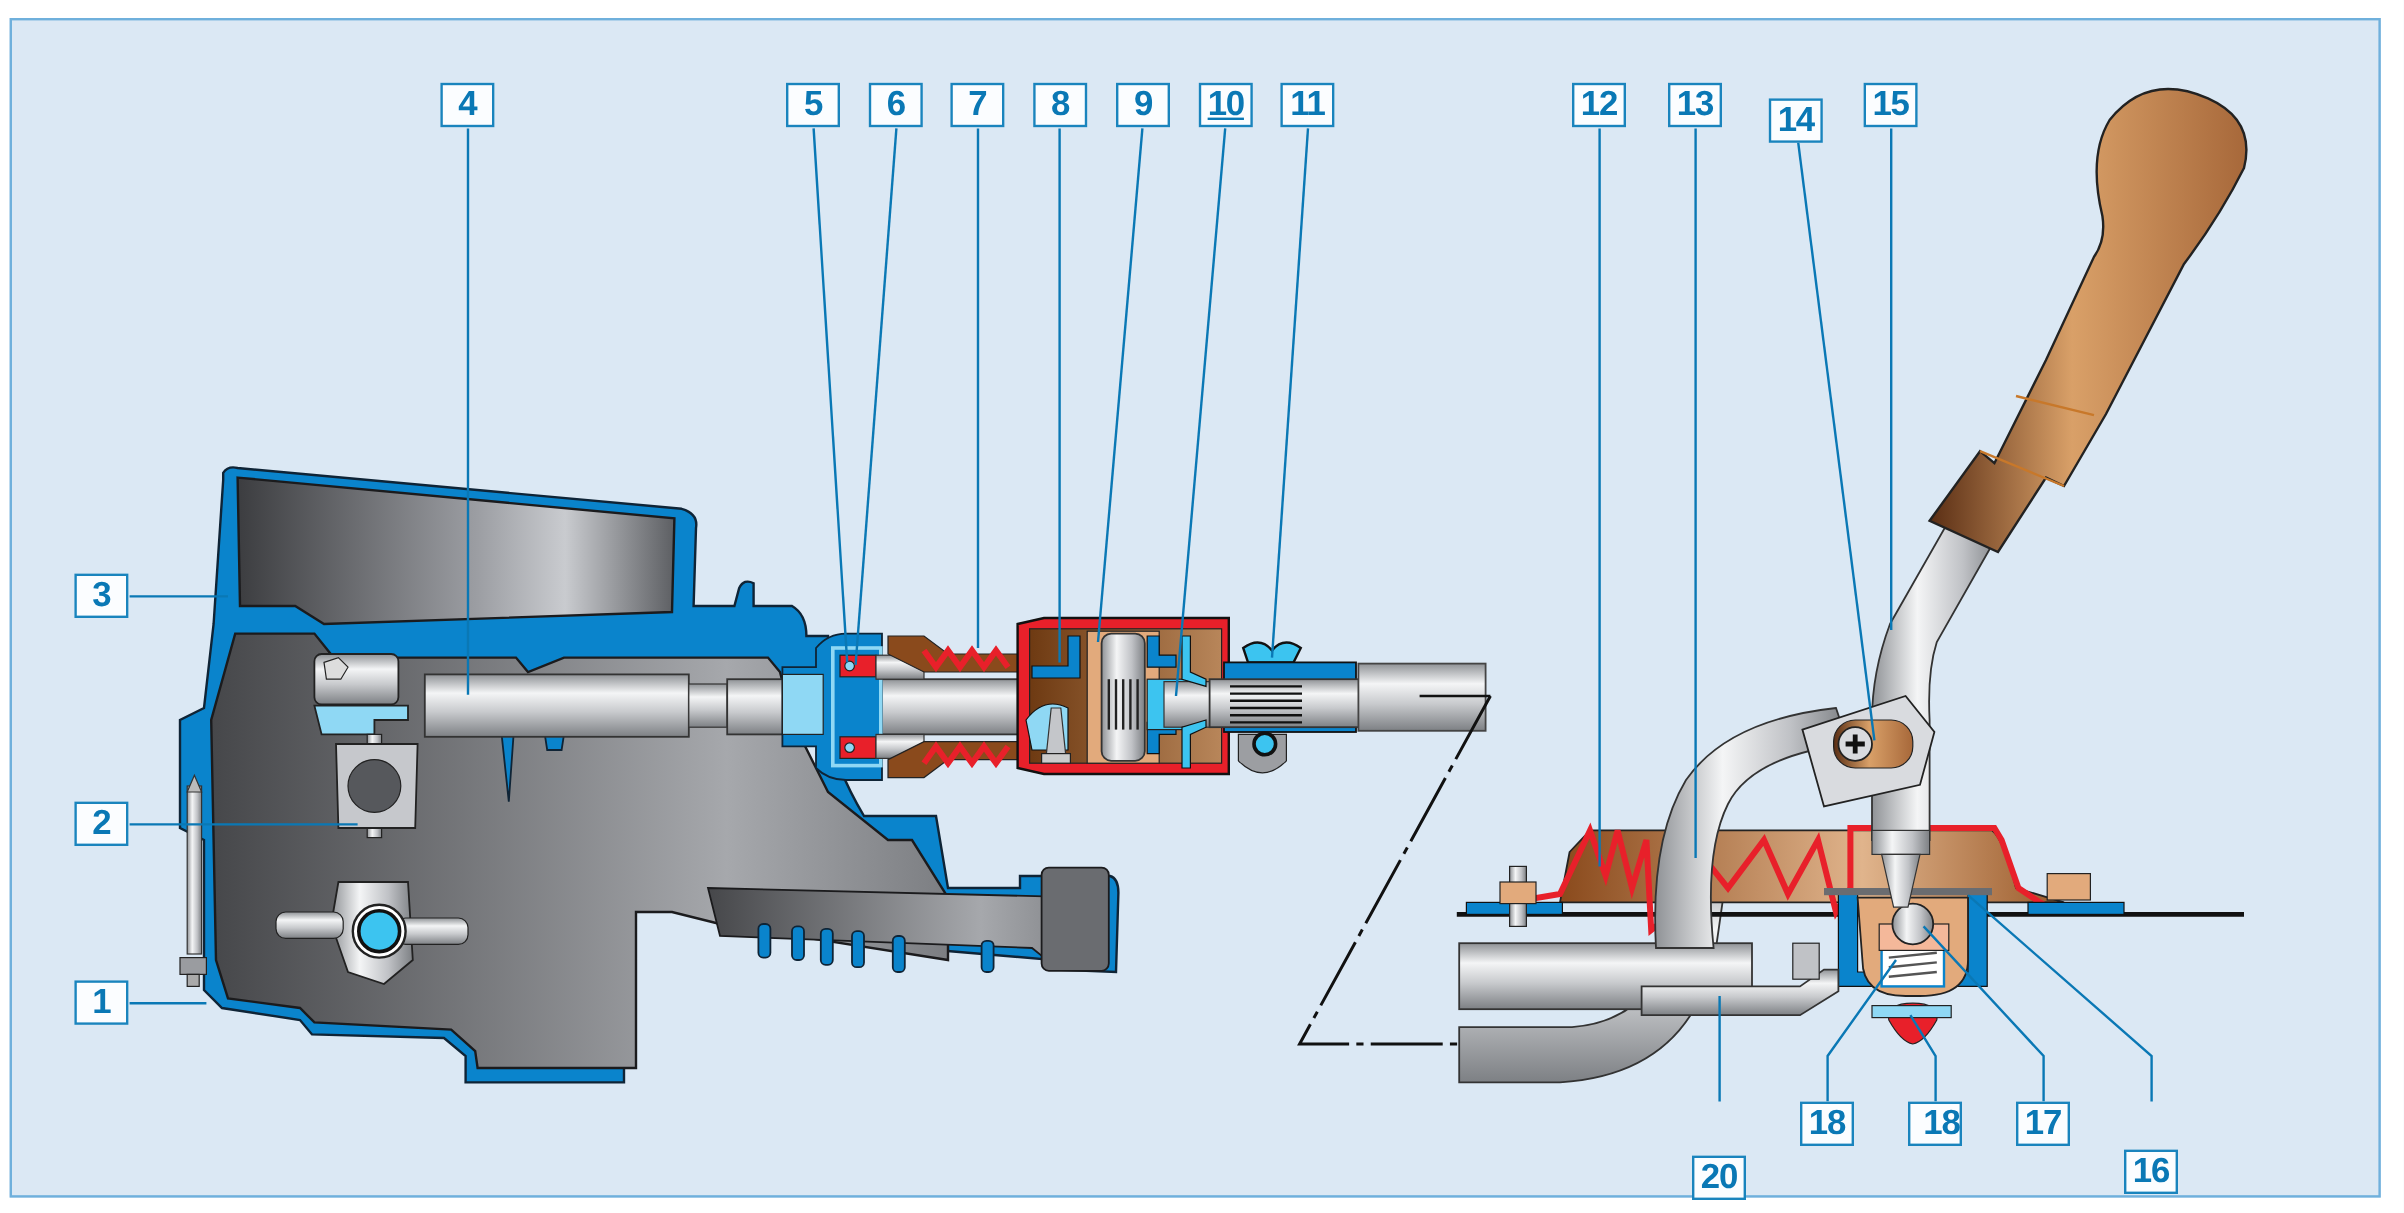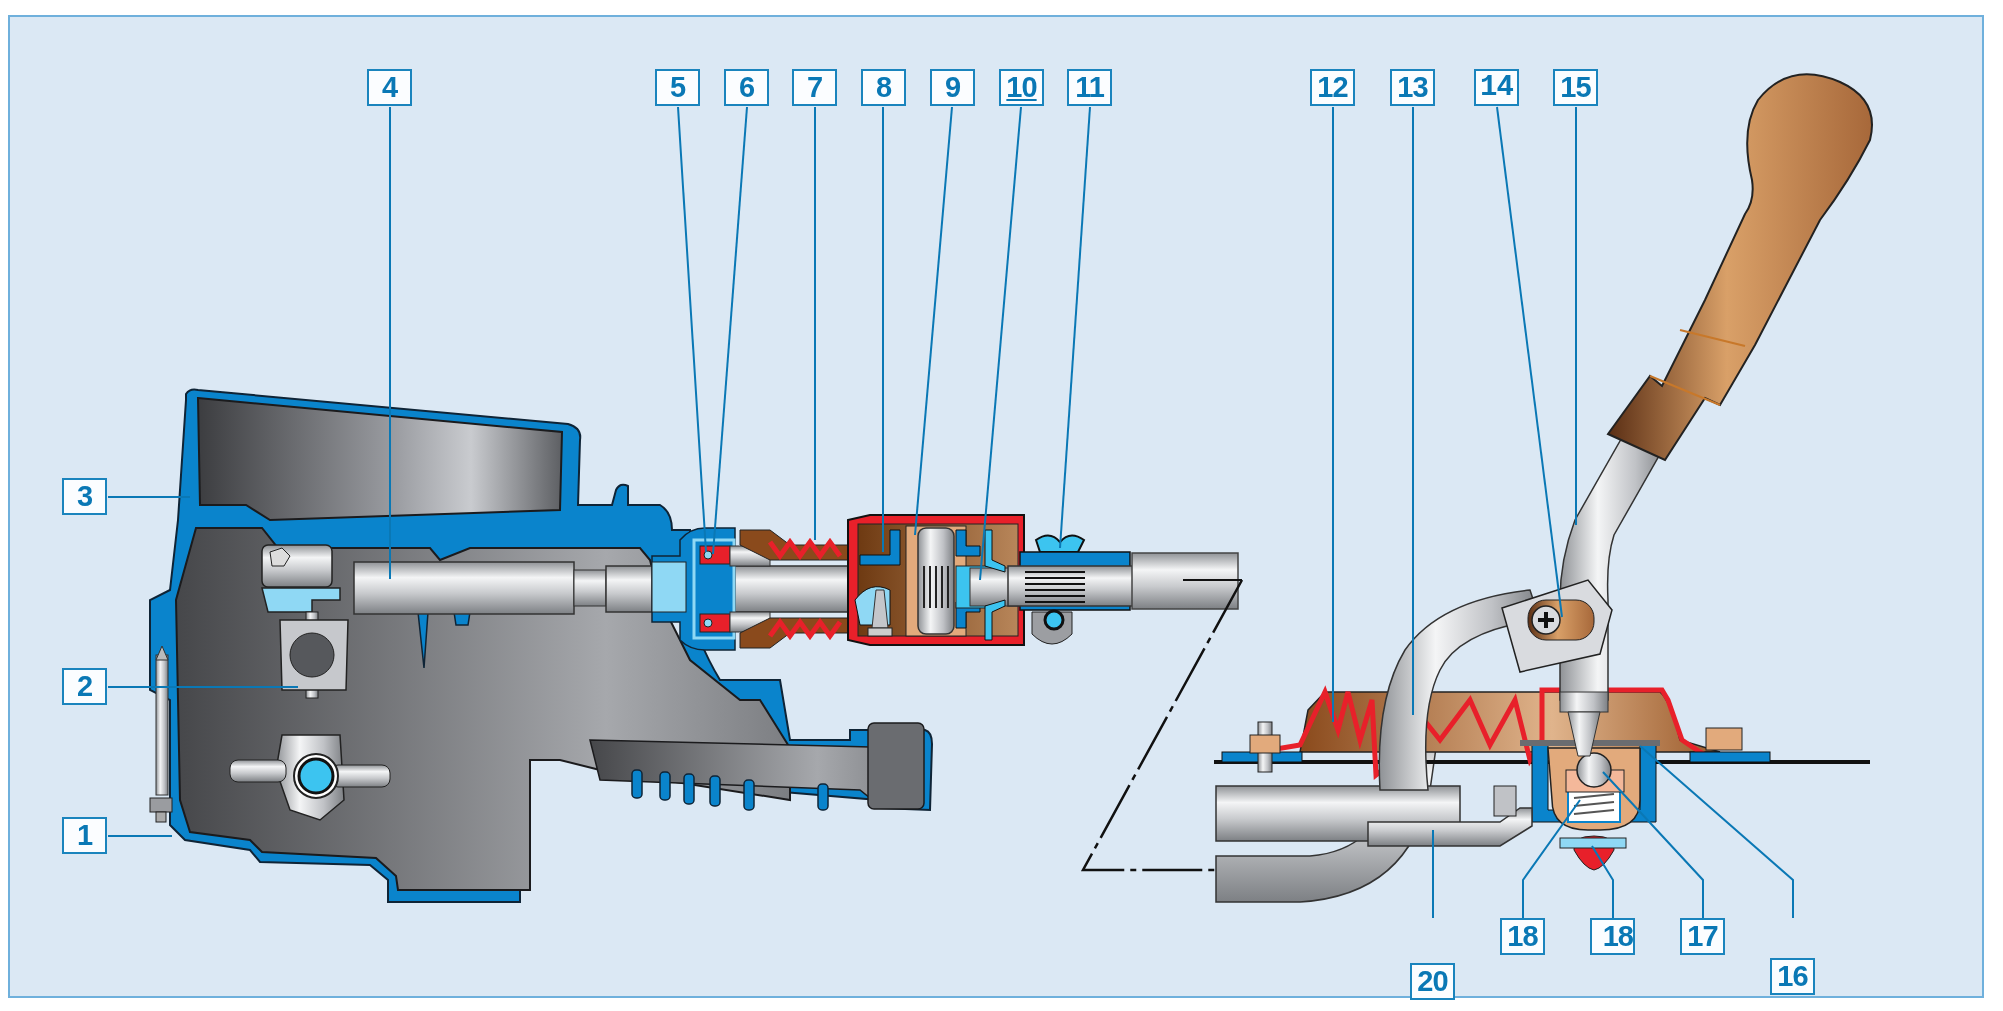--- a/index.html
+++ b/index.html
@@ -248,19 +248,19 @@
 <div class="callout" style="left:367px;top:69px;">4</div>
 <div class="callout" style="left:655px;top:69px;">5</div>
 <div class="callout" style="left:724px;top:69px;">6</div>
 <div class="callout" style="left:792px;top:69px;">7</div>
 <div class="callout" style="left:861px;top:69px;">8</div>
 <div class="callout" style="left:930px;top:69px;">9</div>
 <div class="callout" style="left:999px;top:69px;text-decoration:underline;">10</div>
 <div class="callout" style="left:1067px;top:69px;">11</div>
 <div class="callout" style="left:1310px;top:69px;">12</div>
 <div class="callout" style="left:1390px;top:69px;">13</div>
-<div class="callout" style="left:1474px;top:69px;font-family:Liberation Mono, monospace;">14</div>
+<div class="callout" style="left:1474px;top:82px;">14</div>
 <div class="callout" style="left:1553px;top:69px;">15</div>
 <div class="callout" style="left:1770px;top:918px;margin-top:40px;">16</div>
 <div class="callout" style="left:1680px;top:918px;">17</div>
 <div class="callout" style="left:1590px;top:918px;text-align:right;">18</div>
 <div class="callout" style="left:1500px;top:918px;">18</div>
 <div class="callout" style="left:1410px;top:918px;margin-top:45px;">20</div>
 
 </body></html>

